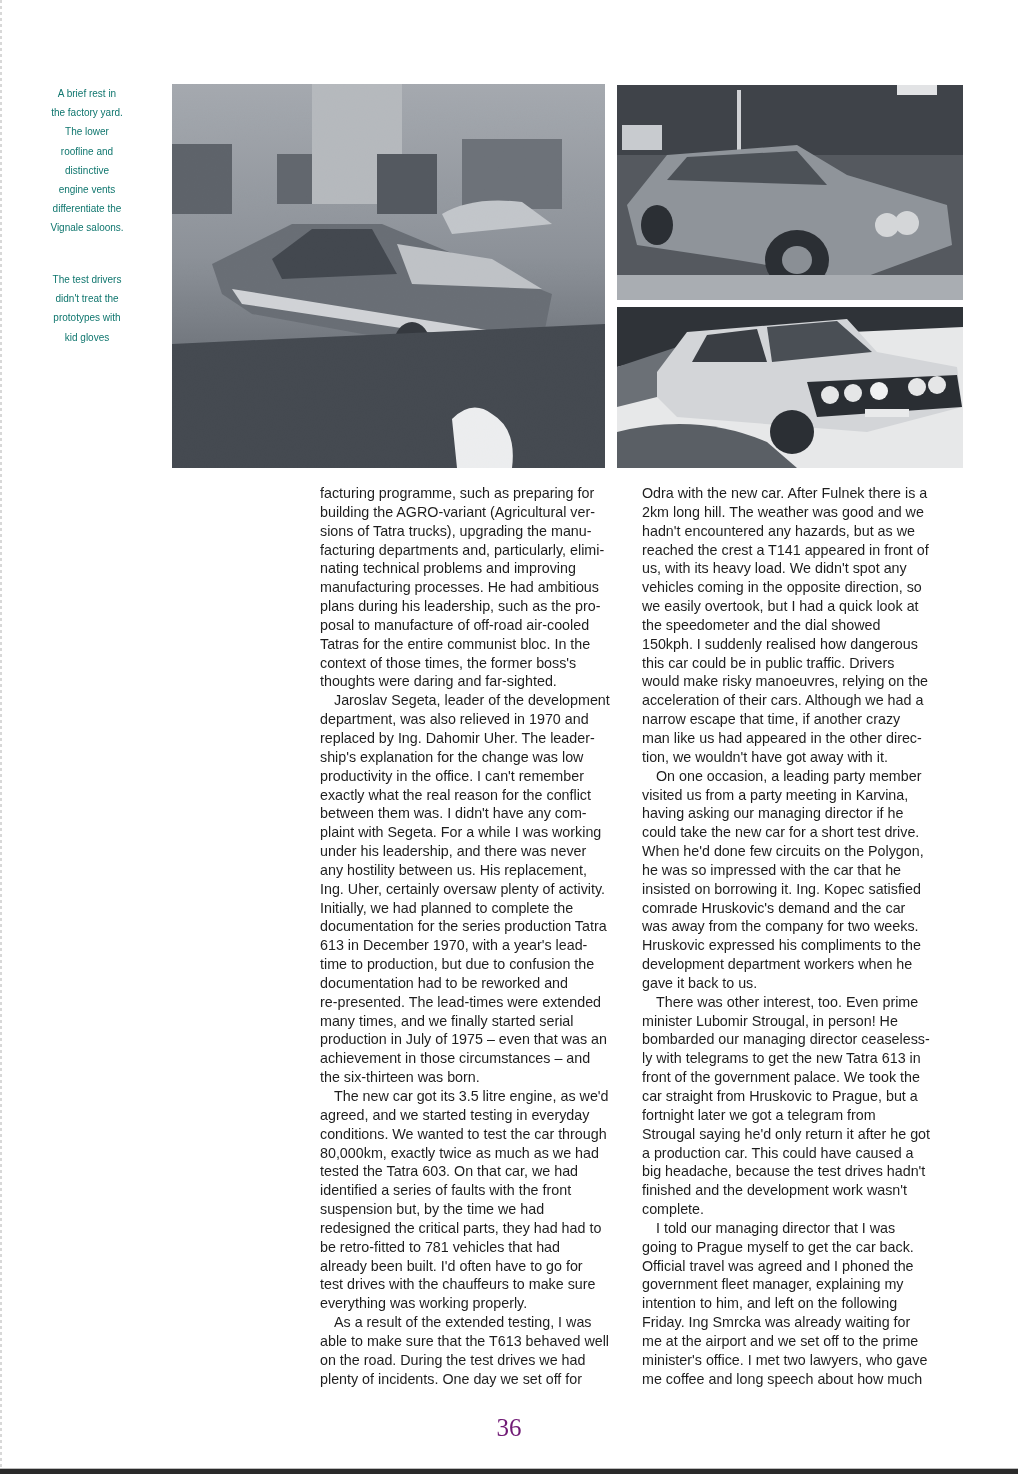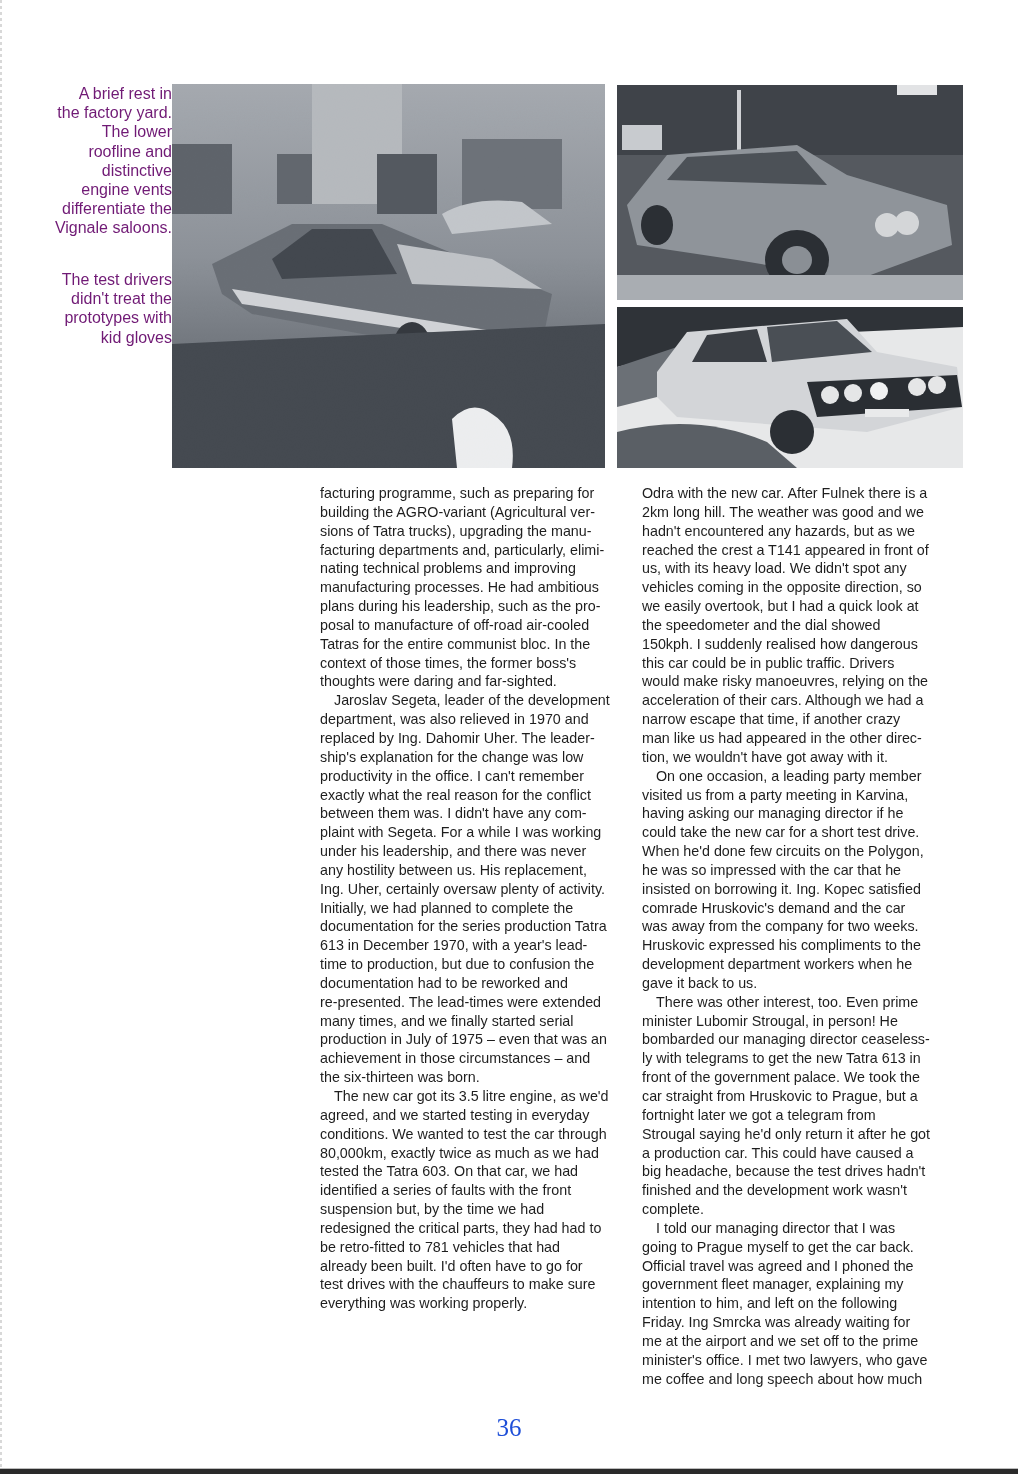--- a/index.html
+++ b/index.html
@@ -18,24 +18,24 @@
     .page-edge-left {
       position: absolute;
       left: 0; top: 0;
       width: 2px; height: 1474px;
       background: repeating-linear-gradient(to bottom, #d8d8d8 0 3px, transparent 3px 6px);
     }
     .caption {
       position: absolute;
       right: 846px;
       width: 170px;
-      text-align: right;
-      font-size: 16px;
+      text-align: center;
+      font-size: 10px;
       line-height: 19.2px;
-      color: #701a75;
+      color: #0f766e;
     }
     .caption-1 { top: 84px; }
     .caption-2 { top: 270px; }
 
     .photo {
       position: absolute;
       overflow: hidden;
       background: #8a8f96;
     }
     .photo svg { display: block; width: 100%; height: 100%; }
@@ -60,21 +60,21 @@
     }
     .column p.indent { text-indent: 14px; }
 
     .page-number {
       position: absolute;
       left: 0; width: 1018px;
       top: 1414px;
       text-align: center;
       font-family: "Liberation Serif", serif;
       font-size: 25px;
-      color: #1d4ed8;
+      color: #701a75;
     }
     .bottom-bar {
       position: absolute;
       left: 0; bottom: 0;
       width: 1018px; height: 6px;
       background: linear-gradient(to bottom, #bcbcbc 0 1px, #2a2a2a 1px 100%);
     }
   </style>
 </head>
 <body>
@@ -205,20 +205,24 @@
 conditions. We wanted to test the car through
 80,000km, exactly twice as much as we had
 tested the Tatra 603. On that car, we had
 identified a series of faults with the front
 suspension but, by the time we had
 redesigned the critical parts, they had had to
 be retro-fitted to 781 vehicles that had
 already been built. I'd often have to go for
 test drives with the chauffeurs to make sure
 everything was working properly.</p>
+  <p class="indent">As a result of the extended testing, I was
+able to make sure that the T613 behaved well
+on the road. During the test drives we had
+plenty of incidents. One day we set off for</p>
 </div>
 
 <div class="column column-right">
   <p>Odra with the new car. After Fulnek there is a
 2km long hill. The weather was good and we
 hadn't encountered any hazards, but as we
 reached the crest a T141 appeared in front of
 us, with its heavy load. We didn't spot any
 vehicles coming in the opposite direction, so
 we easily overtook, but I had a quick look at

